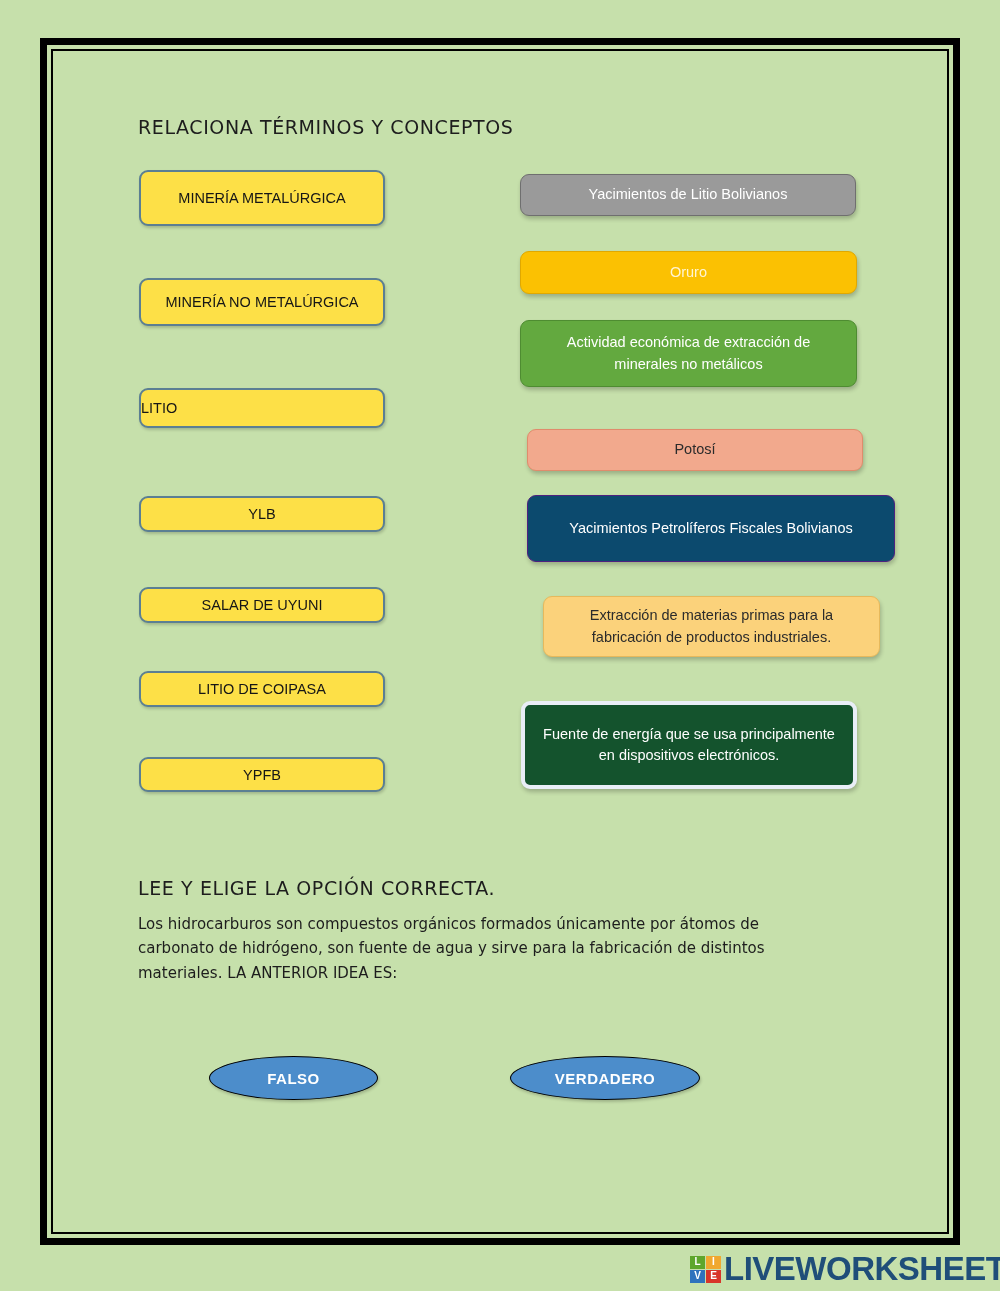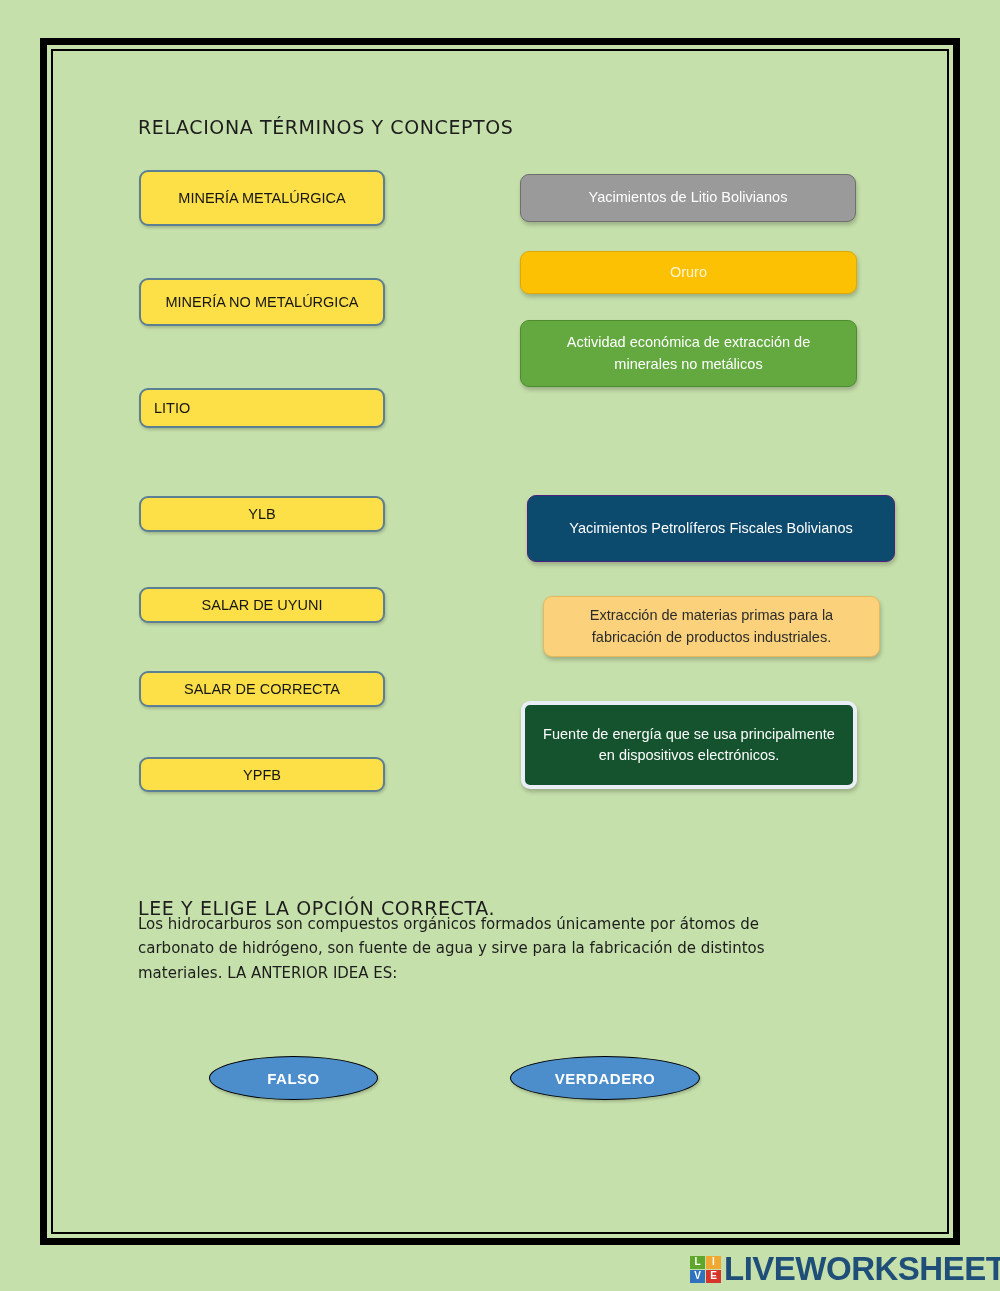--- a/index.html
+++ b/index.html
@@ -39,21 +39,21 @@
   
   .worksheet-heading {
     position: absolute;
     font-family: "DejaVu Sans", sans-serif;
     font-size: 19px;
     letter-spacing: 0.6px;
     color: #1d1d1d;
     white-space: nowrap;
   }
   #heading-match { left: 138px; top: 116px; }
-  #heading-choice { left: 138px; top: 877px; margin-top: 20px; }
+  #heading-choice { left: 138px; top: 877px; }
 
   
   #match-area {
     position: absolute;
     left: 0; top: 0;
     width: 1000px; height: 1291px;
   }
 
   .term-card {
     position: absolute;
@@ -64,21 +64,21 @@
     border-radius: 9px;
     box-sizing: border-box;
     display: flex;
     align-items: center;
     font-size: 14.5px;
     color: #161616;
     font-family: "Liberation Sans", sans-serif;
     box-shadow: 1px 2px 3px rgba(0,0,0,0.18);
   }
   .term-card.center { justify-content: center; text-align: center; }
-  .term-card.left   { justify-content: flex-start; padding-left: 13px; }
+  .term-card.left   { justify-content: flex-start; }
 
   .concept-card {
     position: absolute;
     box-sizing: border-box;
     border-radius: 9px;
     display: flex;
     align-items: center;
     justify-content: center;
     text-align: center;
     font-size: 14.5px;
@@ -168,30 +168,31 @@
   <div class="term-card center" style="top:170px;height:56px;">MINERÍA METALÚRGICA</div>
 
   <div class="term-card center" style="top:278px;height:48px;">MINERÍA NO METALÚRGICA</div>
 
   <div class="term-card left" style="top:388px;height:40px;">LITIO</div>
 
   <div class="term-card center" style="top:587px;height:36px;">SALAR DE UYUNI</div>
 
   <div class="term-card center" style="top:496px;height:36px;">YLB</div>
 
-  <div class="term-card center" style="top:671px;height:36px;">SALAR DE CORRECTA</div>
+  <div class="term-card center" style="top:671px;height:36px;">LITIO DE COIPASA</div>
 
   <div class="term-card center" style="top:757px;height:35px;">YPFB</div>
 
-  <div class="concept-card" id="concept-0" style="left: 520px; top: 174px; width: 336px; height: 48px; background: rgb(154, 154, 154); color: rgb(255, 255, 255); border: 1px solid rgb(111, 111, 111);">Yacimientos de Litio Bolivianos</div>
+  <div class="concept-card" id="concept-0" style="left: 520px; top: 174px; width: 336px; height: 42px; background: rgb(154, 154, 154); color: rgb(255, 255, 255); border: 1px solid rgb(111, 111, 111);">Yacimientos de Litio Bolivianos</div>
 
   <div class="concept-card" id="concept-2" style="left: 520px; top: 320px; width: 337px; height: 67px; background: rgb(99, 169, 63); color: rgb(255, 255, 255); border: 1px solid rgb(78, 140, 49);">Actividad económica de extracción de minerales no metálicos</div>
 
   <div class="concept-card" id="concept-1" style="left: 520px; top: 251px; width: 337px; height: 43px; background: rgb(251, 193, 2); color: rgb(255, 244, 210); border: 1px solid rgb(224, 168, 0);">Oruro</div>
 
+  <div class="concept-card" id="concept-3" style="left: 527px; top: 429px; width: 336px; height: 42px; background: rgb(242, 169, 141); color: rgb(43, 43, 43); border: 1px solid rgb(224, 140, 108);">Potosí</div>
 
   <div class="concept-card" id="concept-4" style="left: 527px; top: 495px; width: 368px; height: 67px; background: #0c4a6e; color: rgb(255, 255, 255); border: 1px solid rgb(78, 33, 128);">Yacimientos Petrolíferos Fiscales Bolivianos</div>
 
   <div class="concept-card" id="concept-5" style="left: 543px; top: 596px; width: 337px; height: 61px; background: rgb(251, 210, 123); color: rgb(43, 43, 43); border: 1px solid rgb(230, 185, 92);">Extracción de materias primas para la fabricación de productos industriales.</div>
 
   <div class="concept-card" id="concept-6" style="left: 521px; top: 701px; width: 336px; height: 88px; border-width: 4px; border-style: solid; background: #14532d; color: rgb(255, 255, 255); border-color: rgb(233, 238, 247);">Fuente de energía que se usa principalmente en dispositivos electrónicos.</div>
 </div>
 
 <div>
   <div class="worksheet-heading" id="heading-choice">LEE Y ELIGE LA OPCIÓN CORRECTA.</div>

